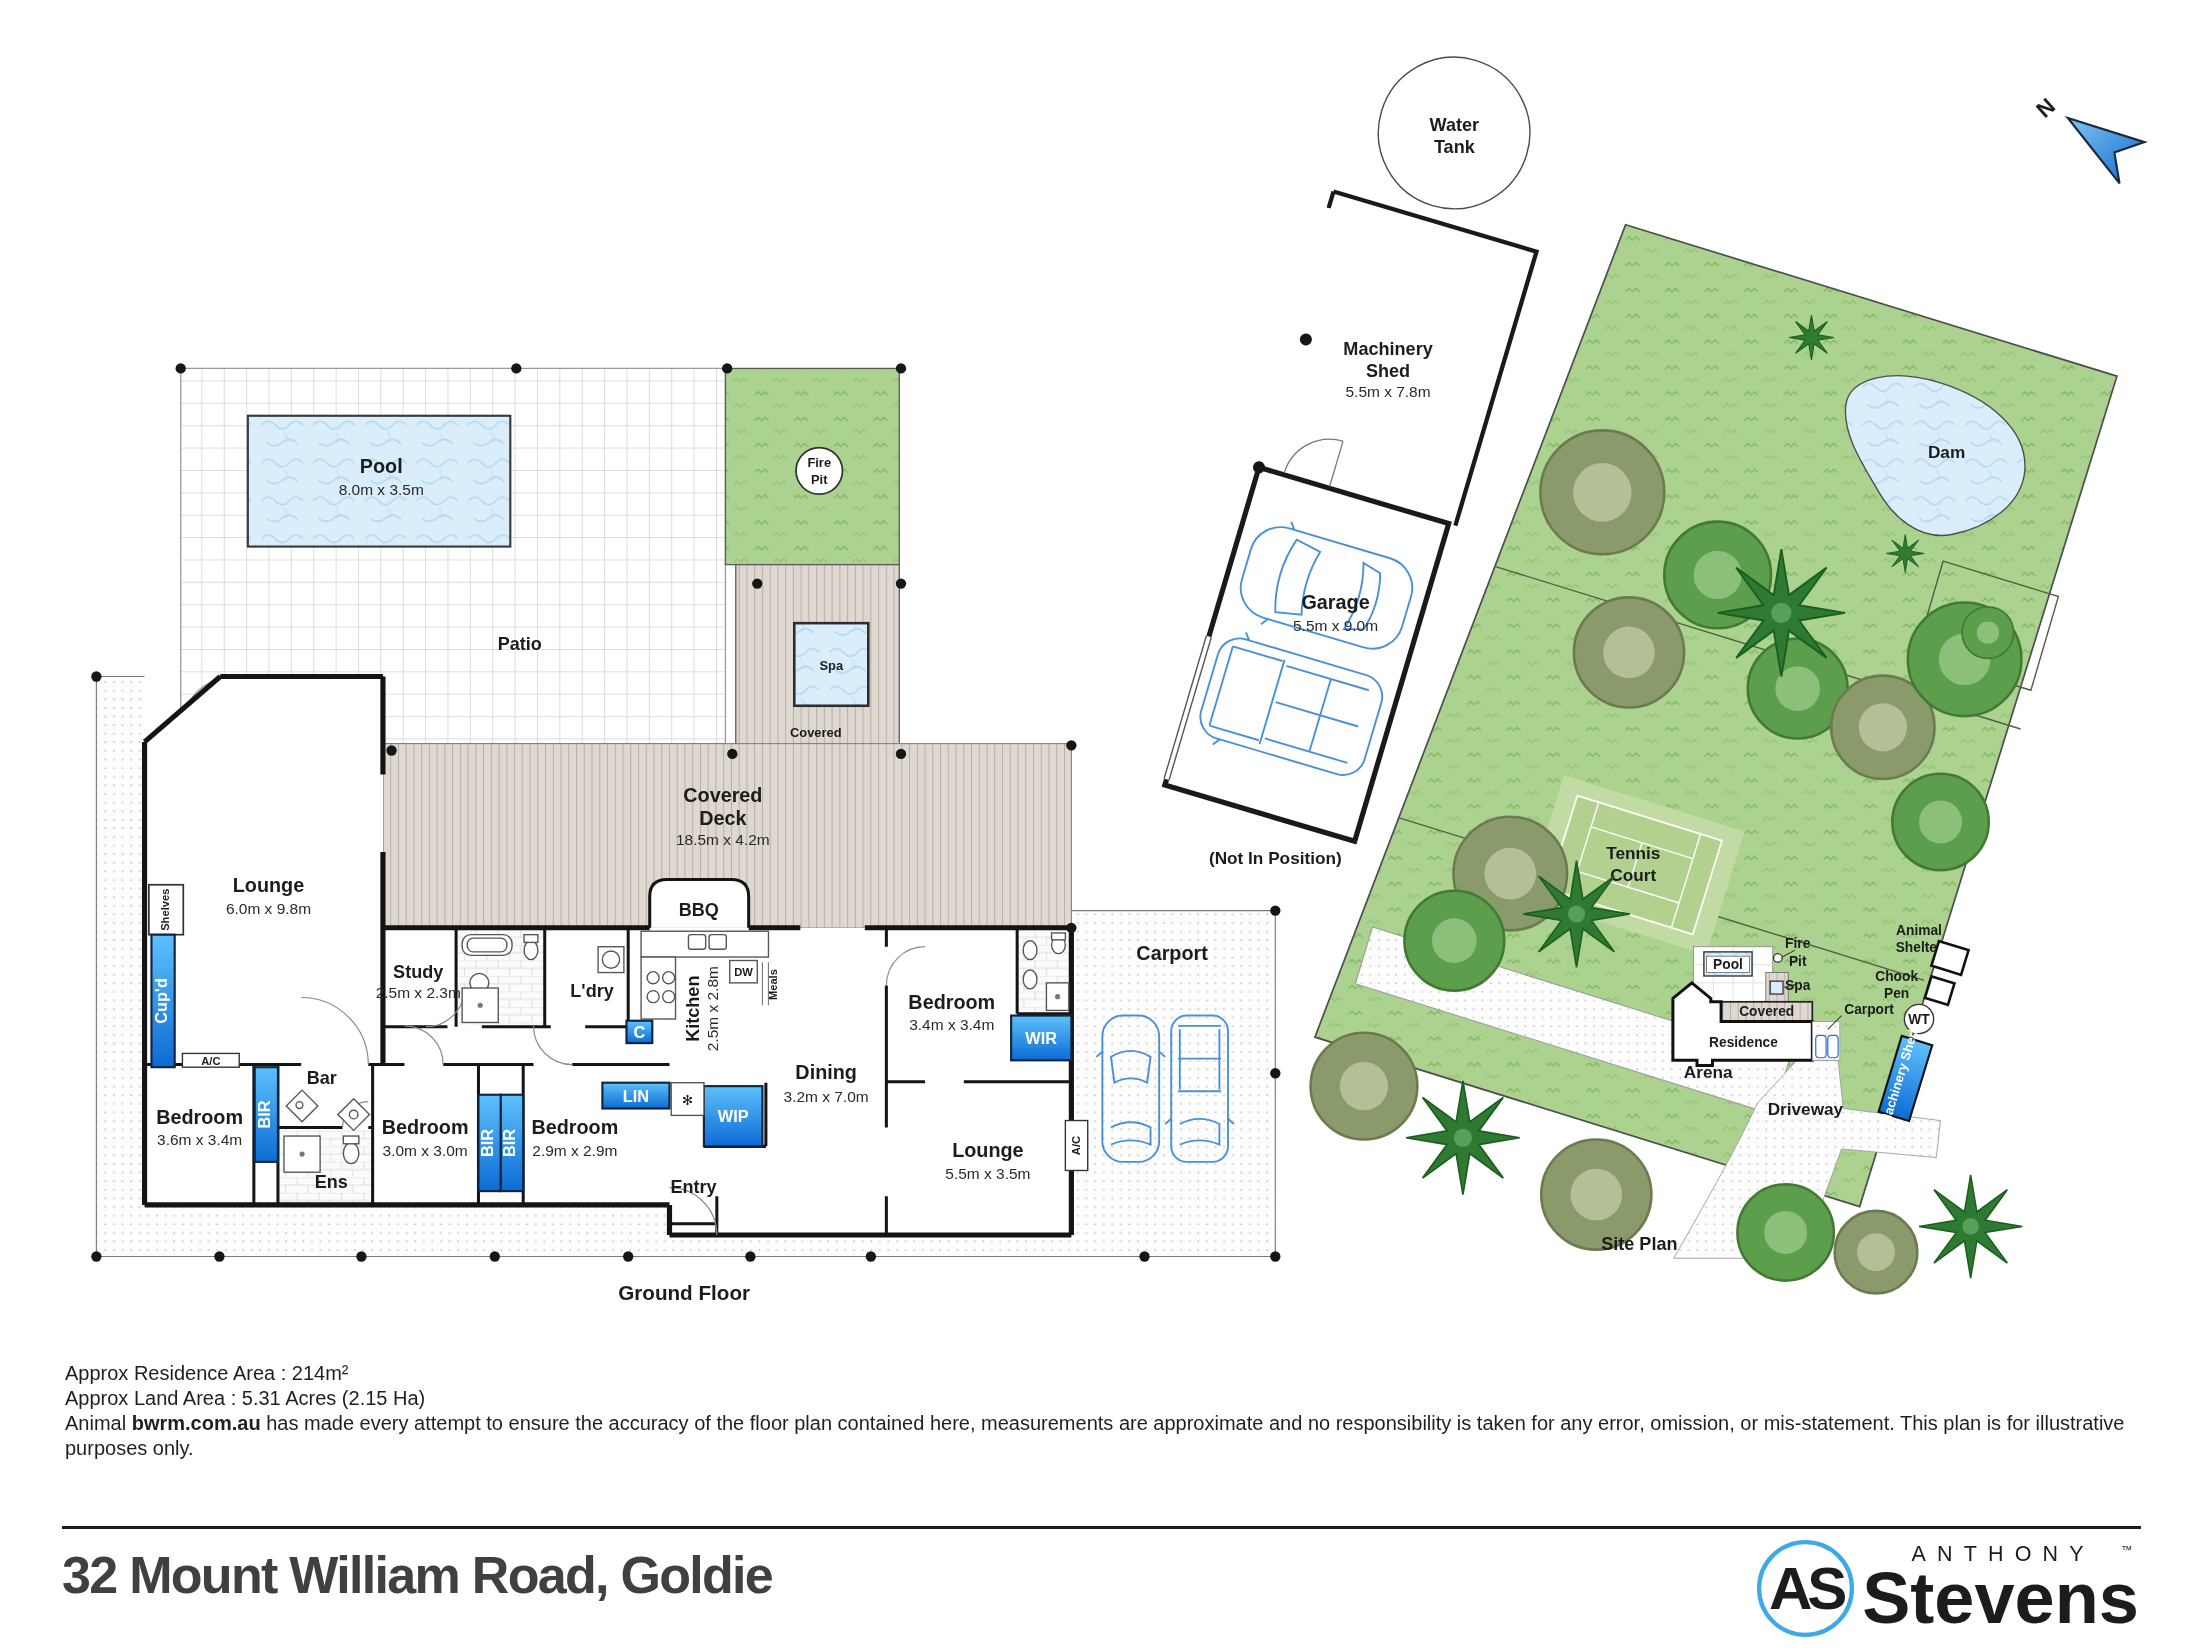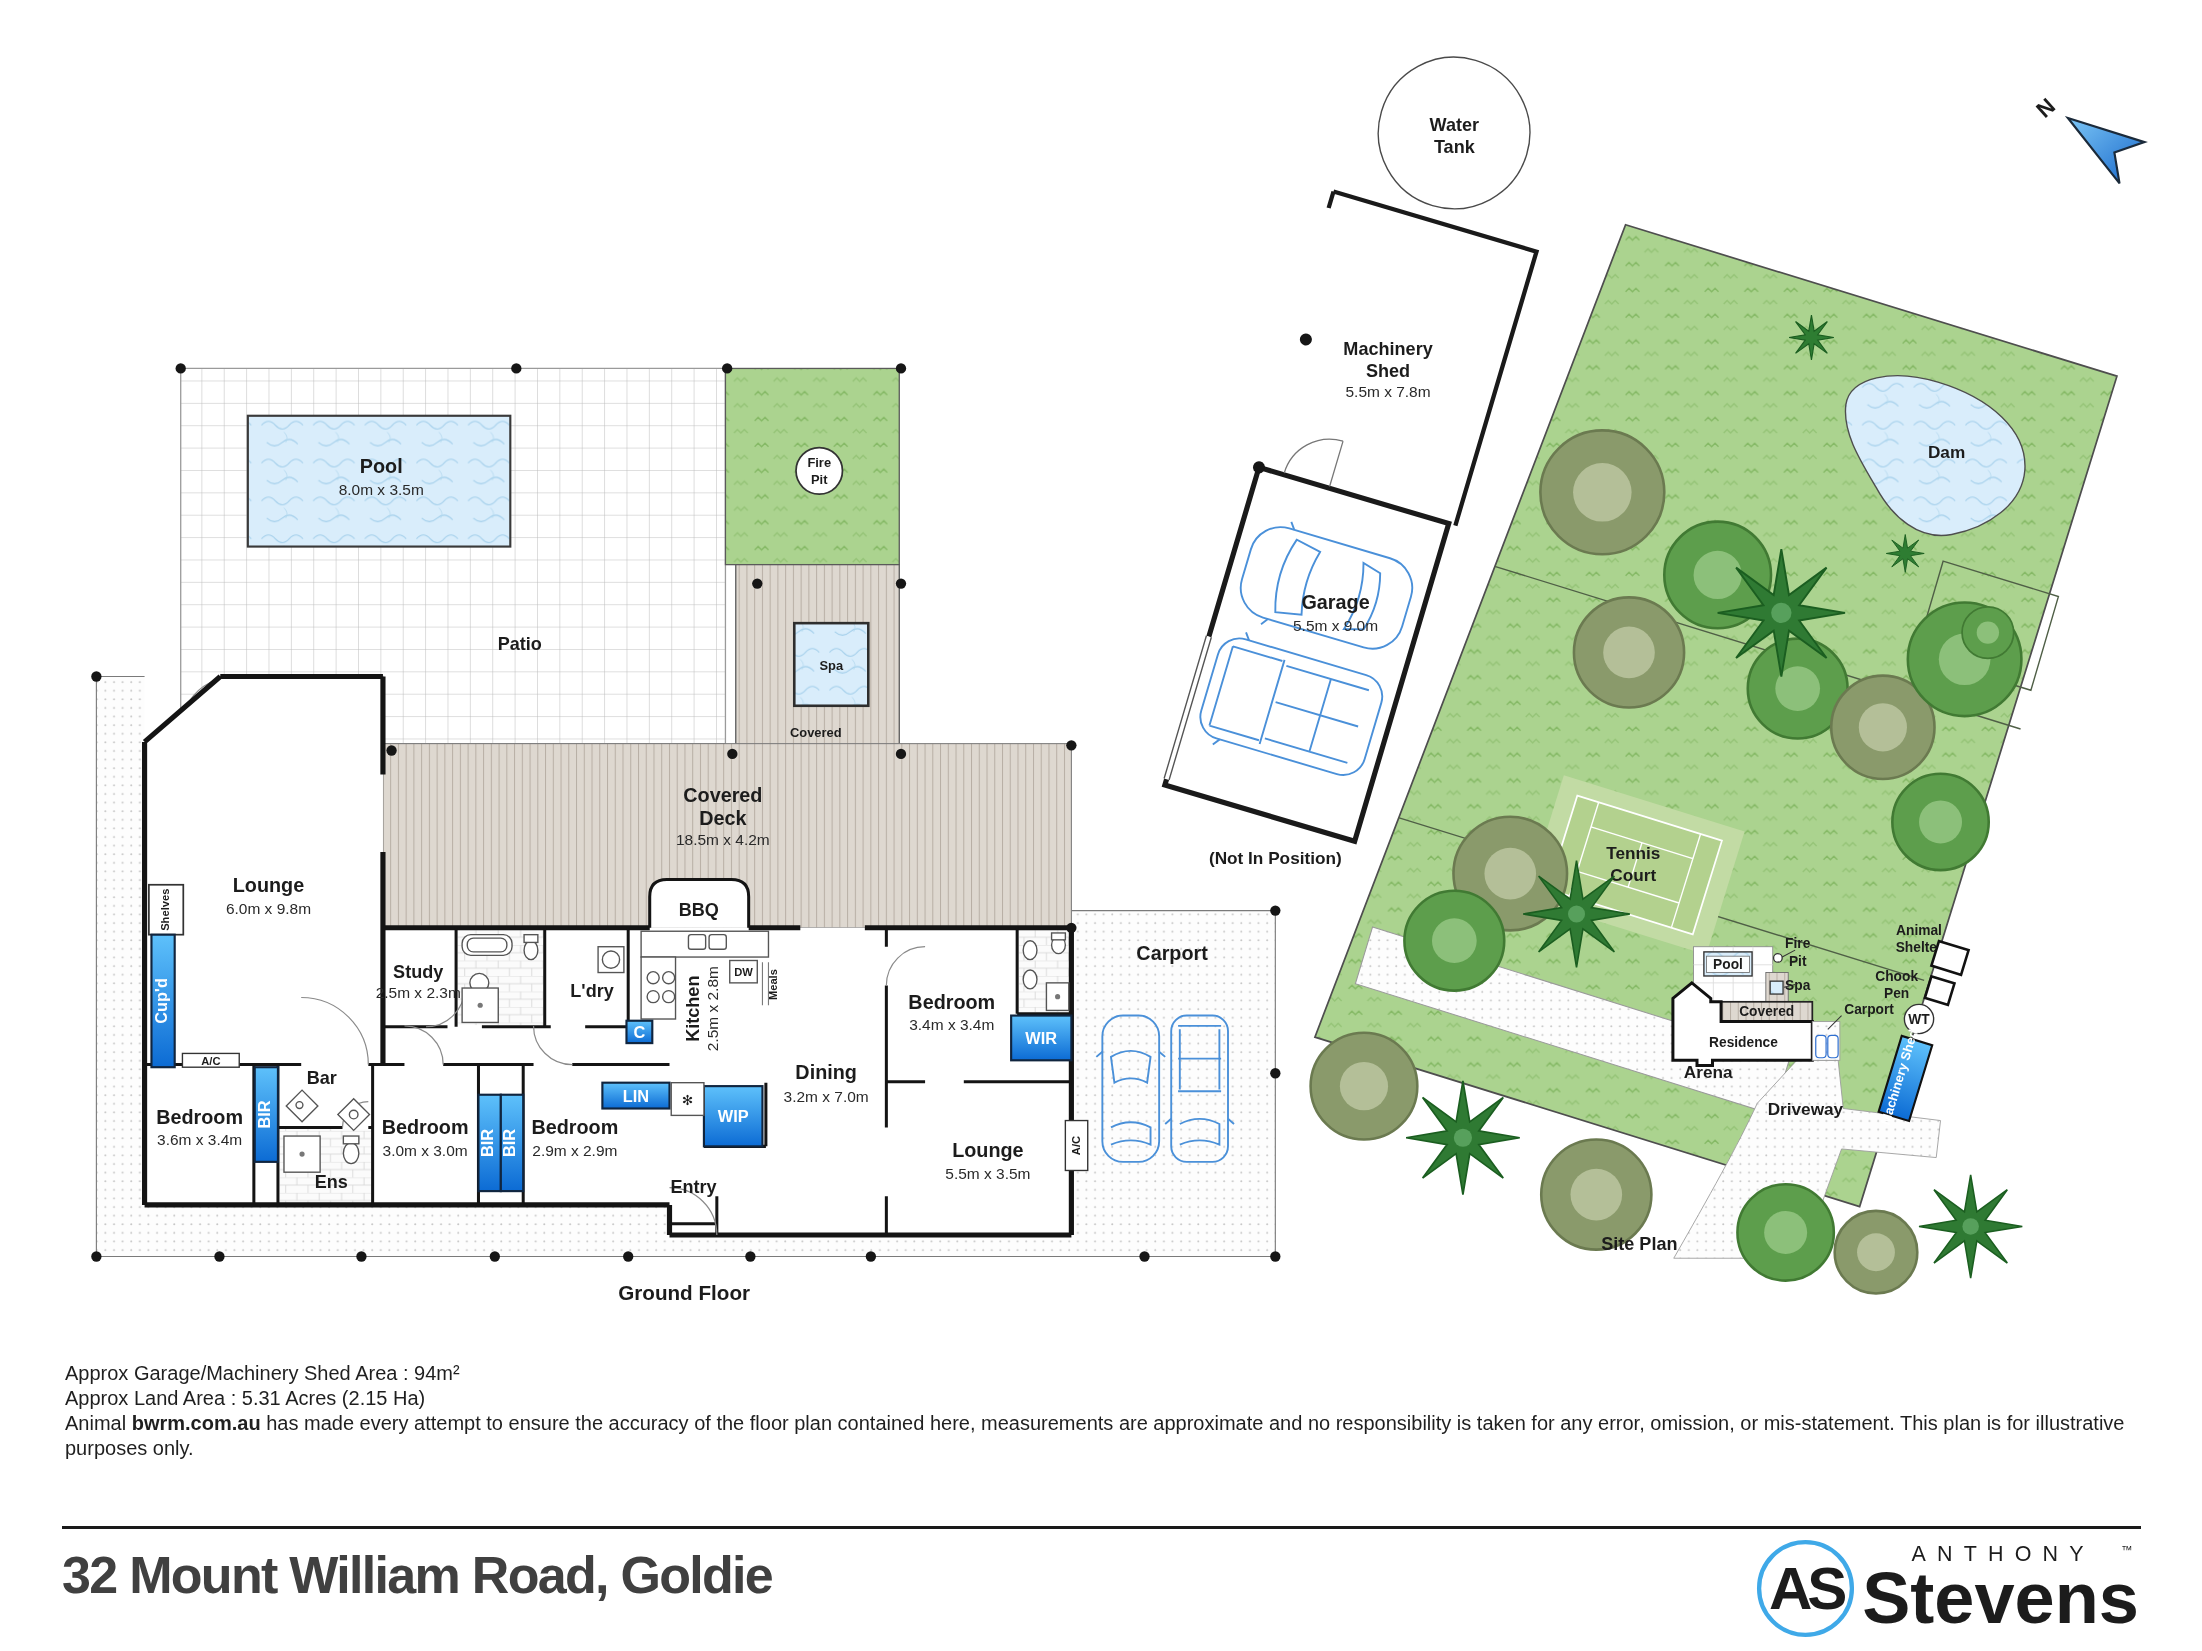--- a/index.html
+++ b/index.html
@@ -456,21 +456,21 @@
             <circle r="48" fill="#8a9a6b" stroke="#6b7a50" stroke-width="3"></circle>
             <circle r="22" fill="#b4bf98"></circle>
           </g>
     </g>
 
     <text class="t-med" x="1905" y="1452">Site Plan</text>
   </g>
 </svg>
 
 <div class="footer">
-  <div>Approx Garage/Machinery Shed Area : 94m²</div>
+  <div>Approx Residence Area : 214m²</div>
   <div>Approx Land Area : 5.31 Acres (2.15 Ha)</div>
   <div><span>Animal </span><b>bwrm.com.au</b><span> has made every attempt to ensure the accuracy of the floor plan contained here, measurements are approximate and no responsibility is taken for any error, omission, or mis-statement. This plan is for illustrative purposes only.</span></div>
 </div>
 
 <div class="divider"></div>
 <h1 class="addr">32 Mount William Road, Goldie</h1>
 
 <svg id="logo-svg" width="404" height="116" viewBox="0 0 470 135">
   <defs>
     <linearGradient id="asGrad" x1="0" y1="0" x2="1" y2="1">

